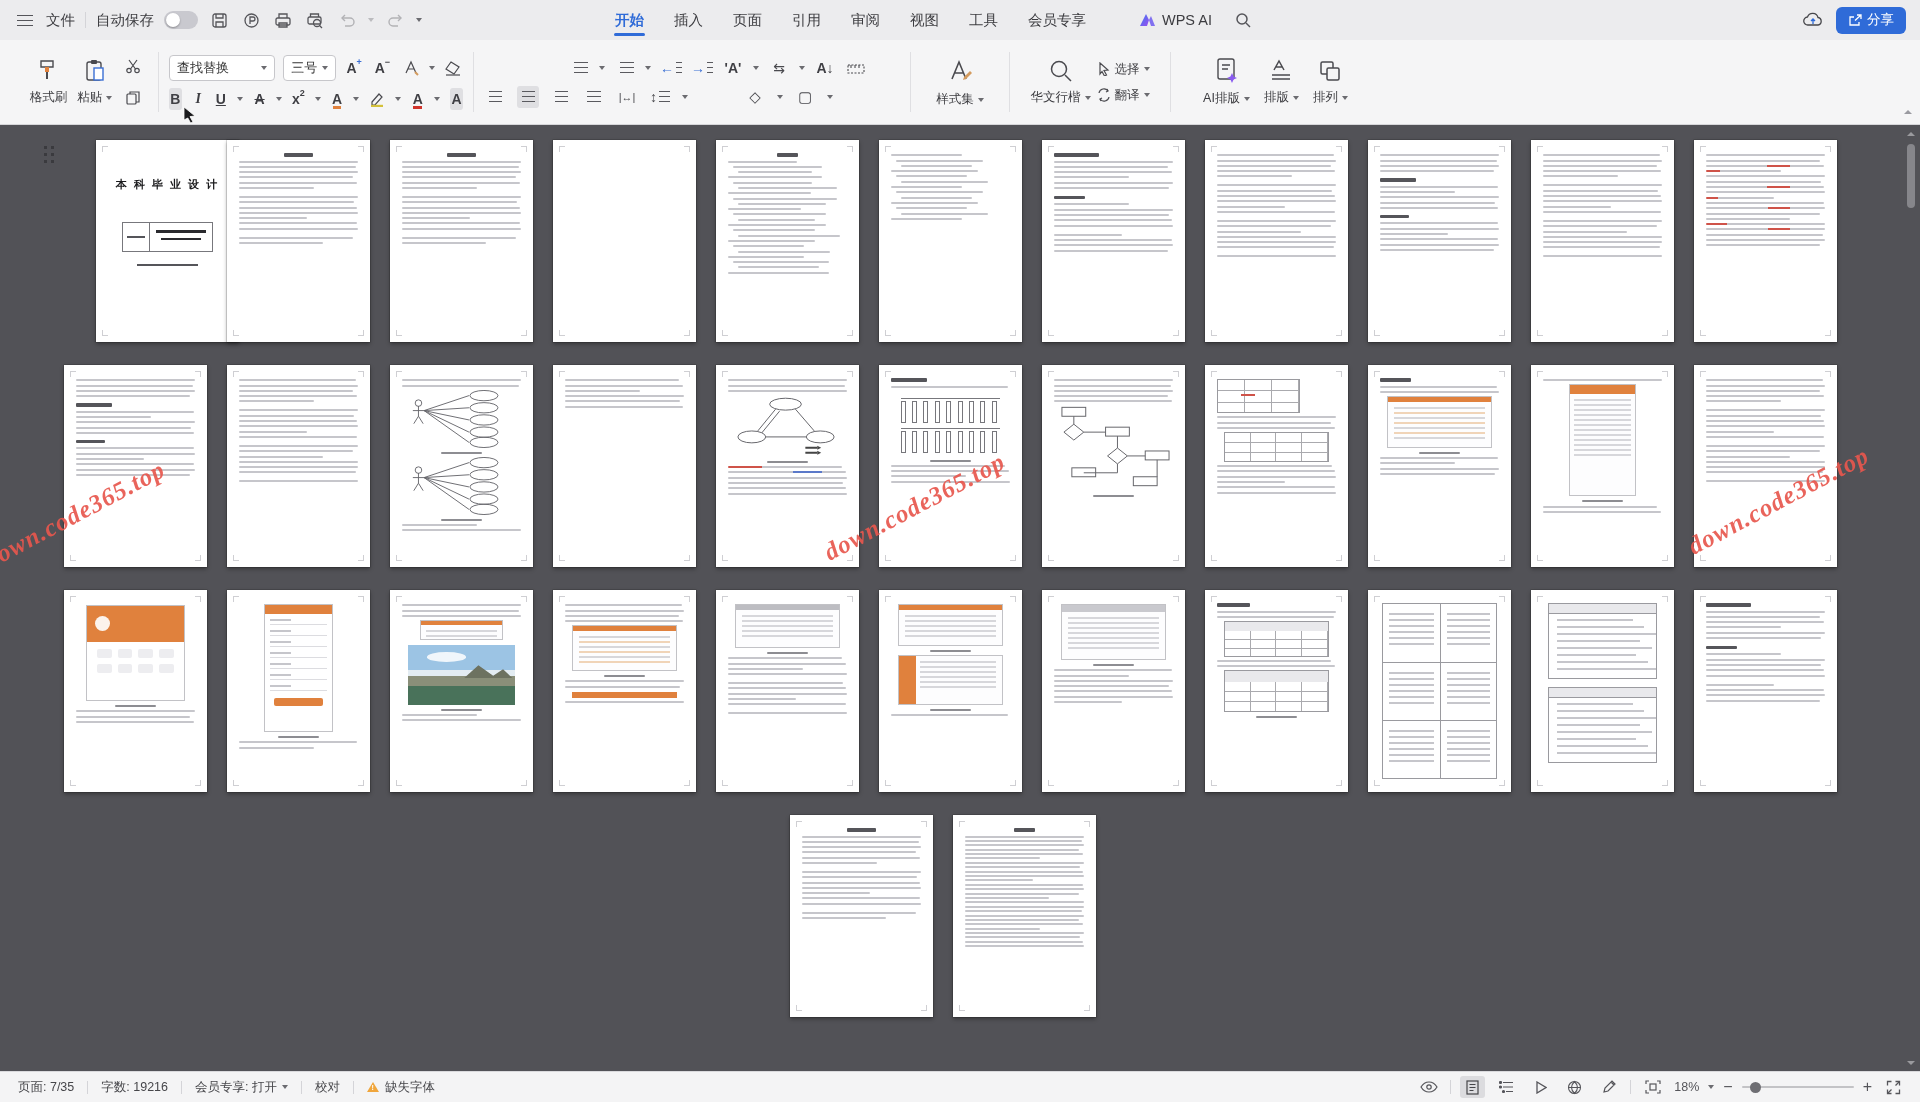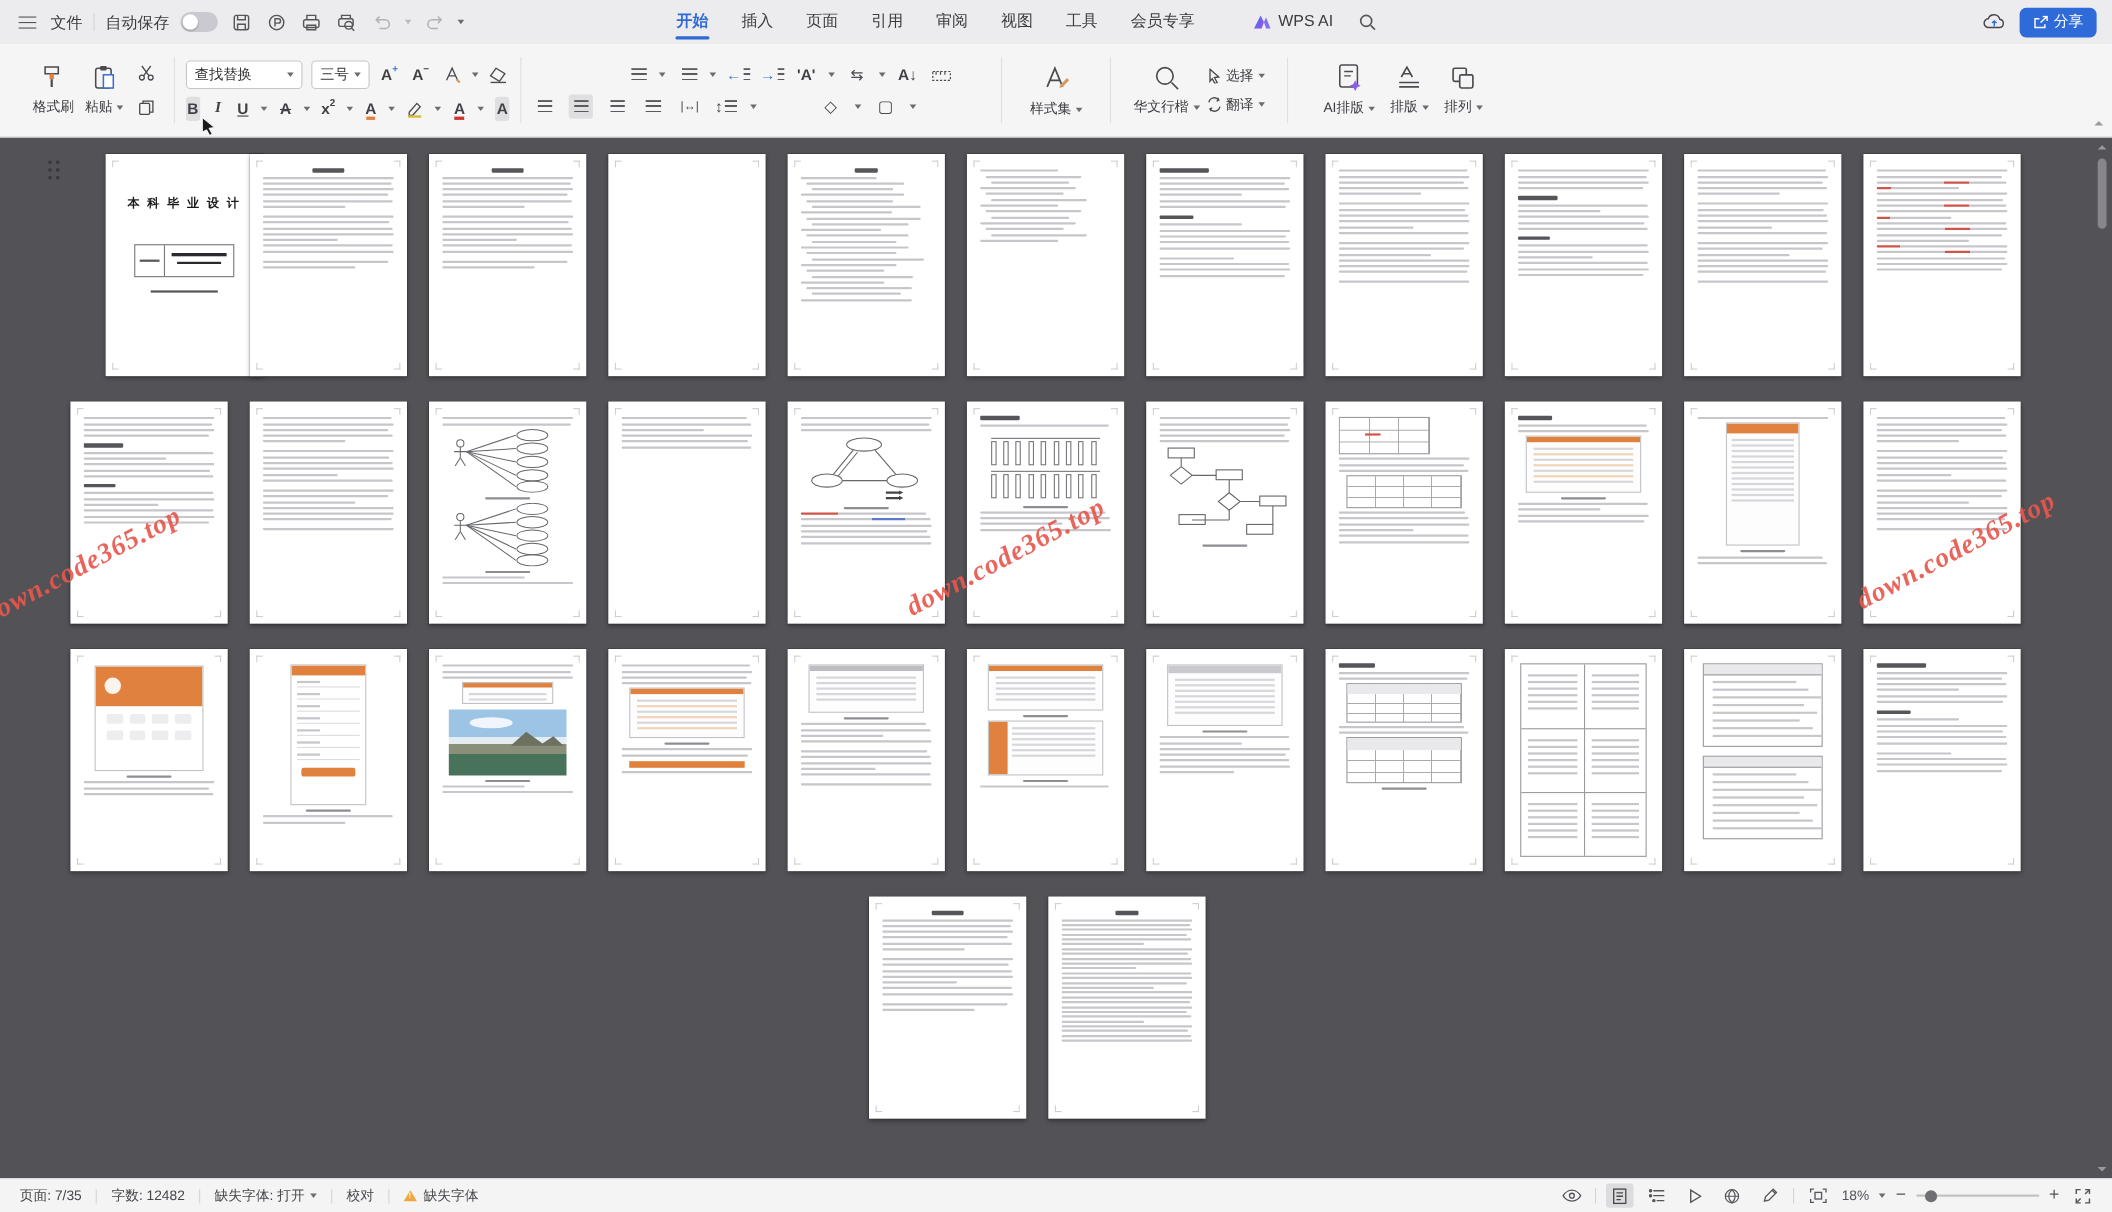--- a/index.html
+++ b/index.html
@@ -1410,24 +1410,24 @@
 </div>
 
 <svg style="position:absolute;left:183px;top:106px" width="14" height="18" viewBox="0 0 14 18">
     <path d="M1 1l11 9-5 .6L10 16l-2.4 1-2.8-5L1 14z" fill="#1b1b1d" stroke="#fff" stroke-width=".8"></path>
   </svg>
 
 <div class="statusbar">
   <div class="sb-left">
     <span>页面: 7/35</span>
     <span class="vsep" style="height:13px"></span>
-    <span>字数: 12482</span>
+    <span>字数: 19216</span>
     <span class="vsep" style="height:13px"></span>
     <span style="display:flex;align-items:center;gap:5px">
-      <span>缺失字体: 打开</span>
+      <span>会员专享: 打开</span>
         <span class="crt"></span>
       </span>
     <span class="vsep" style="height:13px"></span>
     <span>校对</span>
     <span class="vsep" style="height:13px"></span>
     <span style="display:flex;align-items:center;gap:6px">
       <span class="warn"></span>
       <span>缺失字体</span>
       </span>
   </div>

